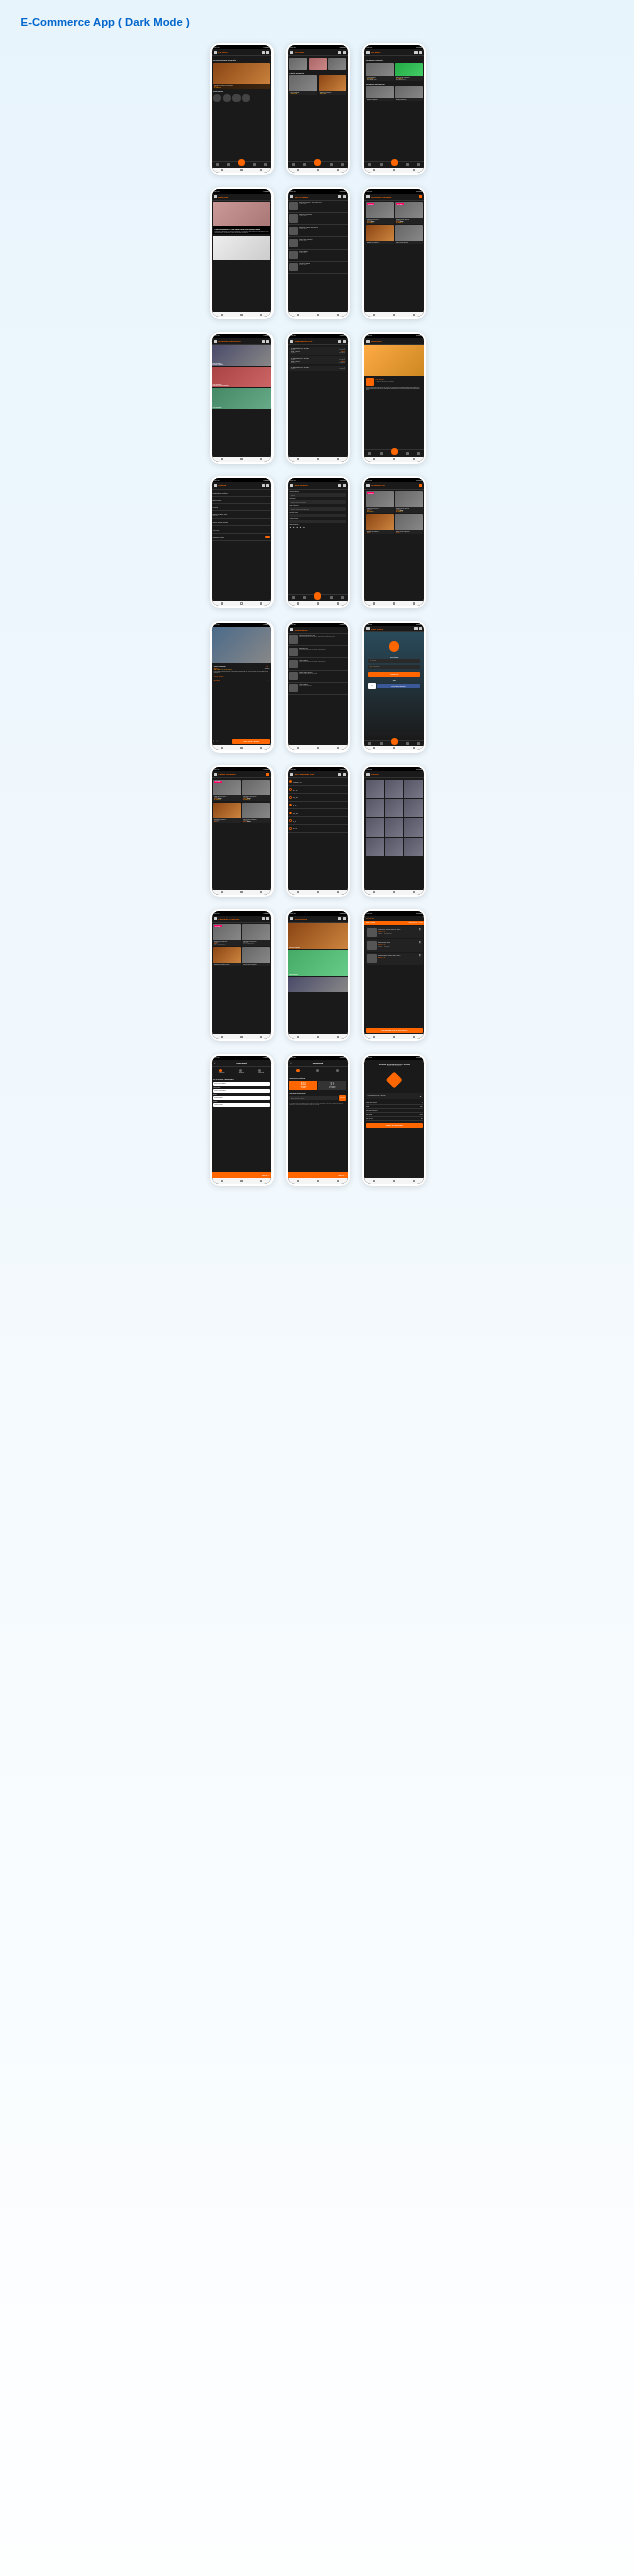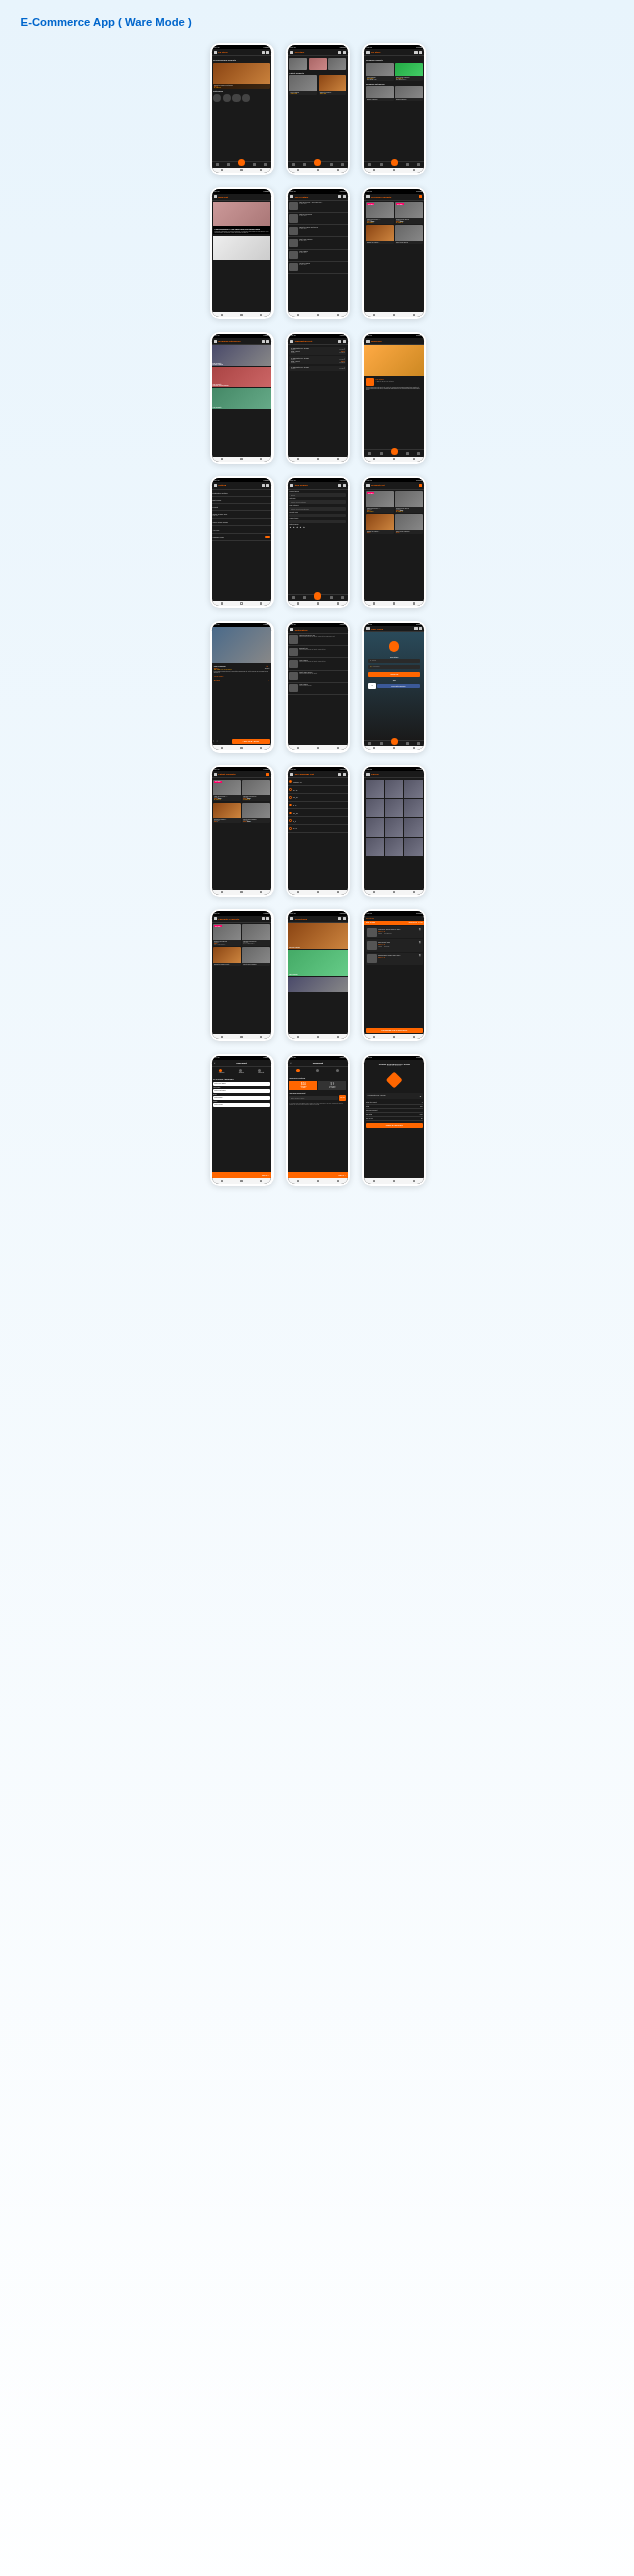--- a/index.html
+++ b/index.html
@@ -57,21 +57,21 @@
 .succ-badge{width:12.4px;height:12.4px;background:#ff6600;border-radius:2.1px;transform:rotate(45deg);margin:5.2px auto}
 .detail-big{width:100%;height:36px;background:linear-gradient(135deg,#4a6a8a,#888)}
 .fb-btn{background:#3b5998;color:#fff;padding:1.5px;border-radius:1px;font-size:1.5px;text-align:center;margin:1px 0}
 .g-btn{background:#fff;color:#333;padding:1.5px;border-radius:1px;font-size:1.5px;width:7.2px;text-align:center}
 .header-tot{background:#ff6600;padding:1.5px;font-size:1.5px;color:#fff;display:flex;justify-content:space-between}
 .summary-row{display:flex;justify-content:space-between;padding:1px 0;font-size:1.5px;border-bottom:0.3px solid #333}
 </style>
 </head>
 <body>
 
-<div class="title">E-Commerce App ( Ware Mode )</div>
+<div class="title">E-Commerce App ( Dark Mode )</div>
 
 <div class="grid">
 
 <div class="phone">
       <div class="screen">
 <div class="statusbar">
           <span>9:46 AM</span>
           <span>0.14Kb/s</span>
         </div>
 <div class="appbar">

